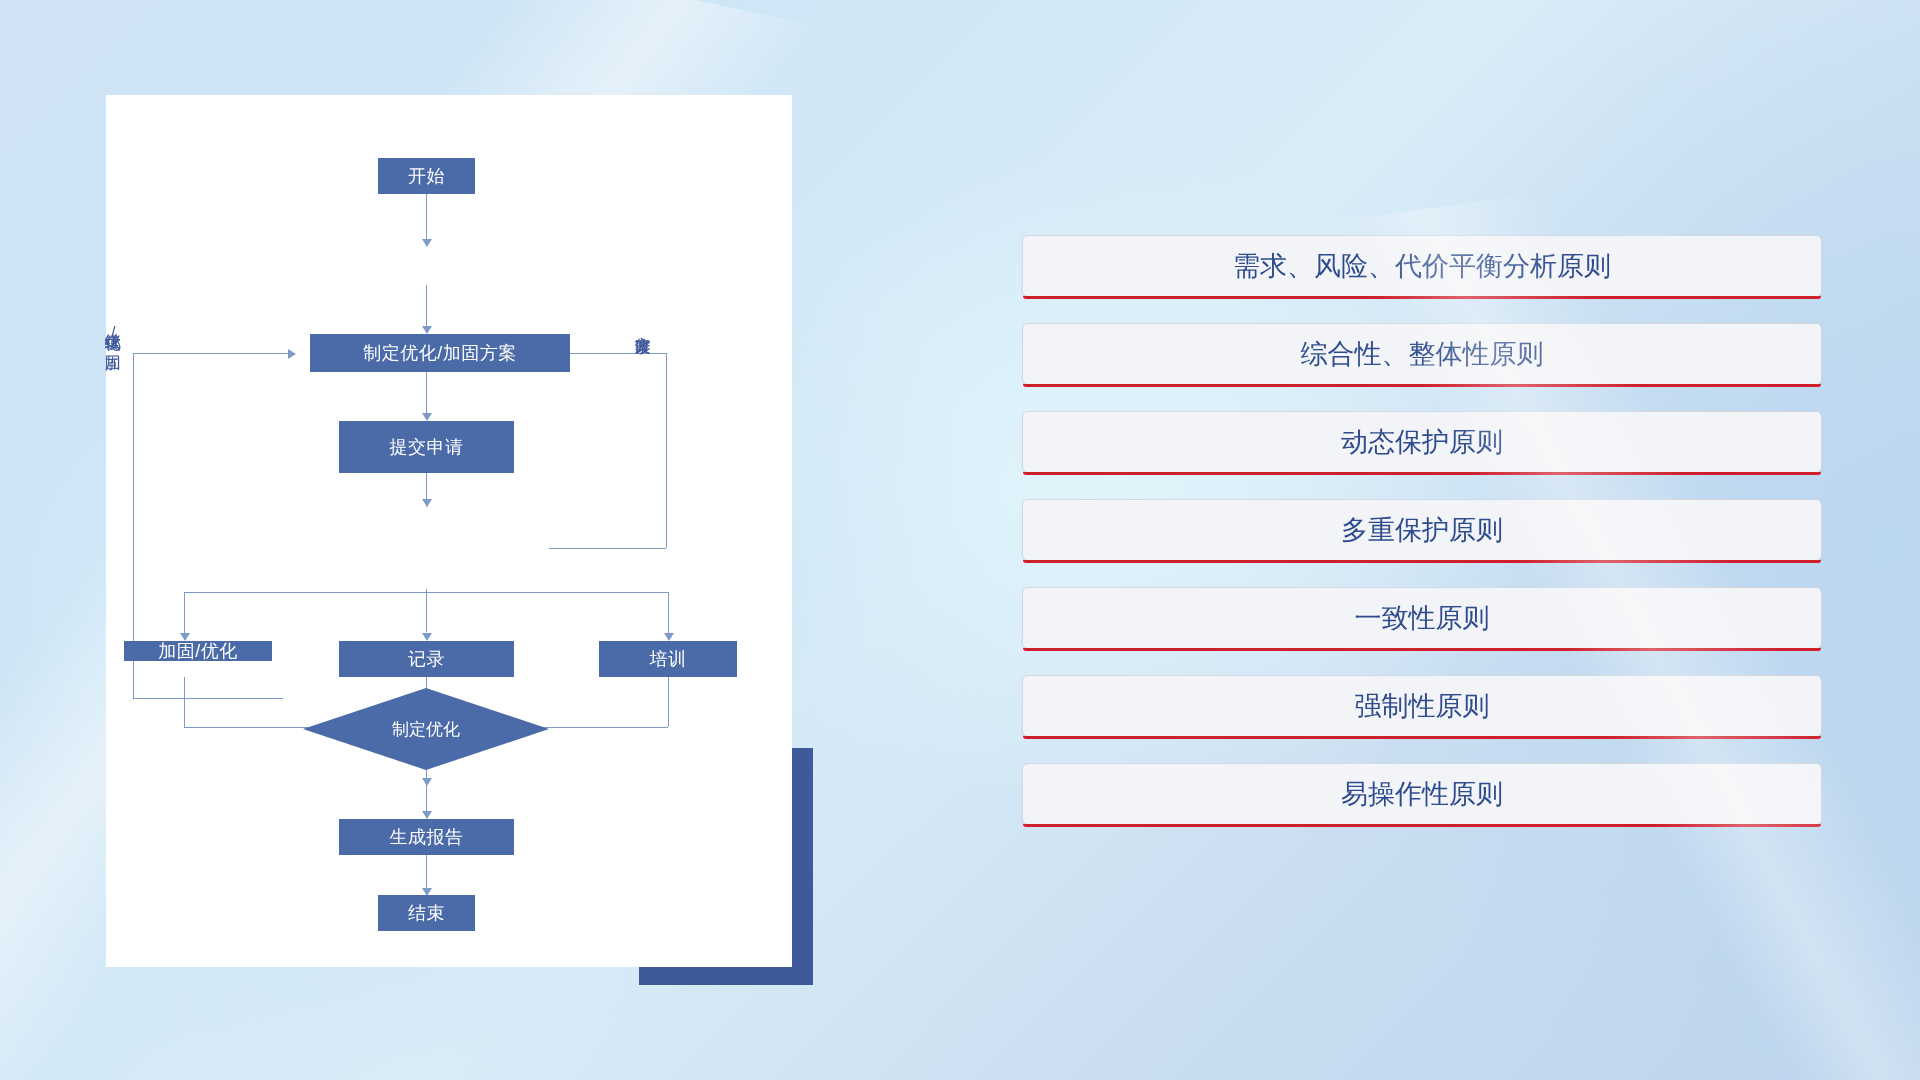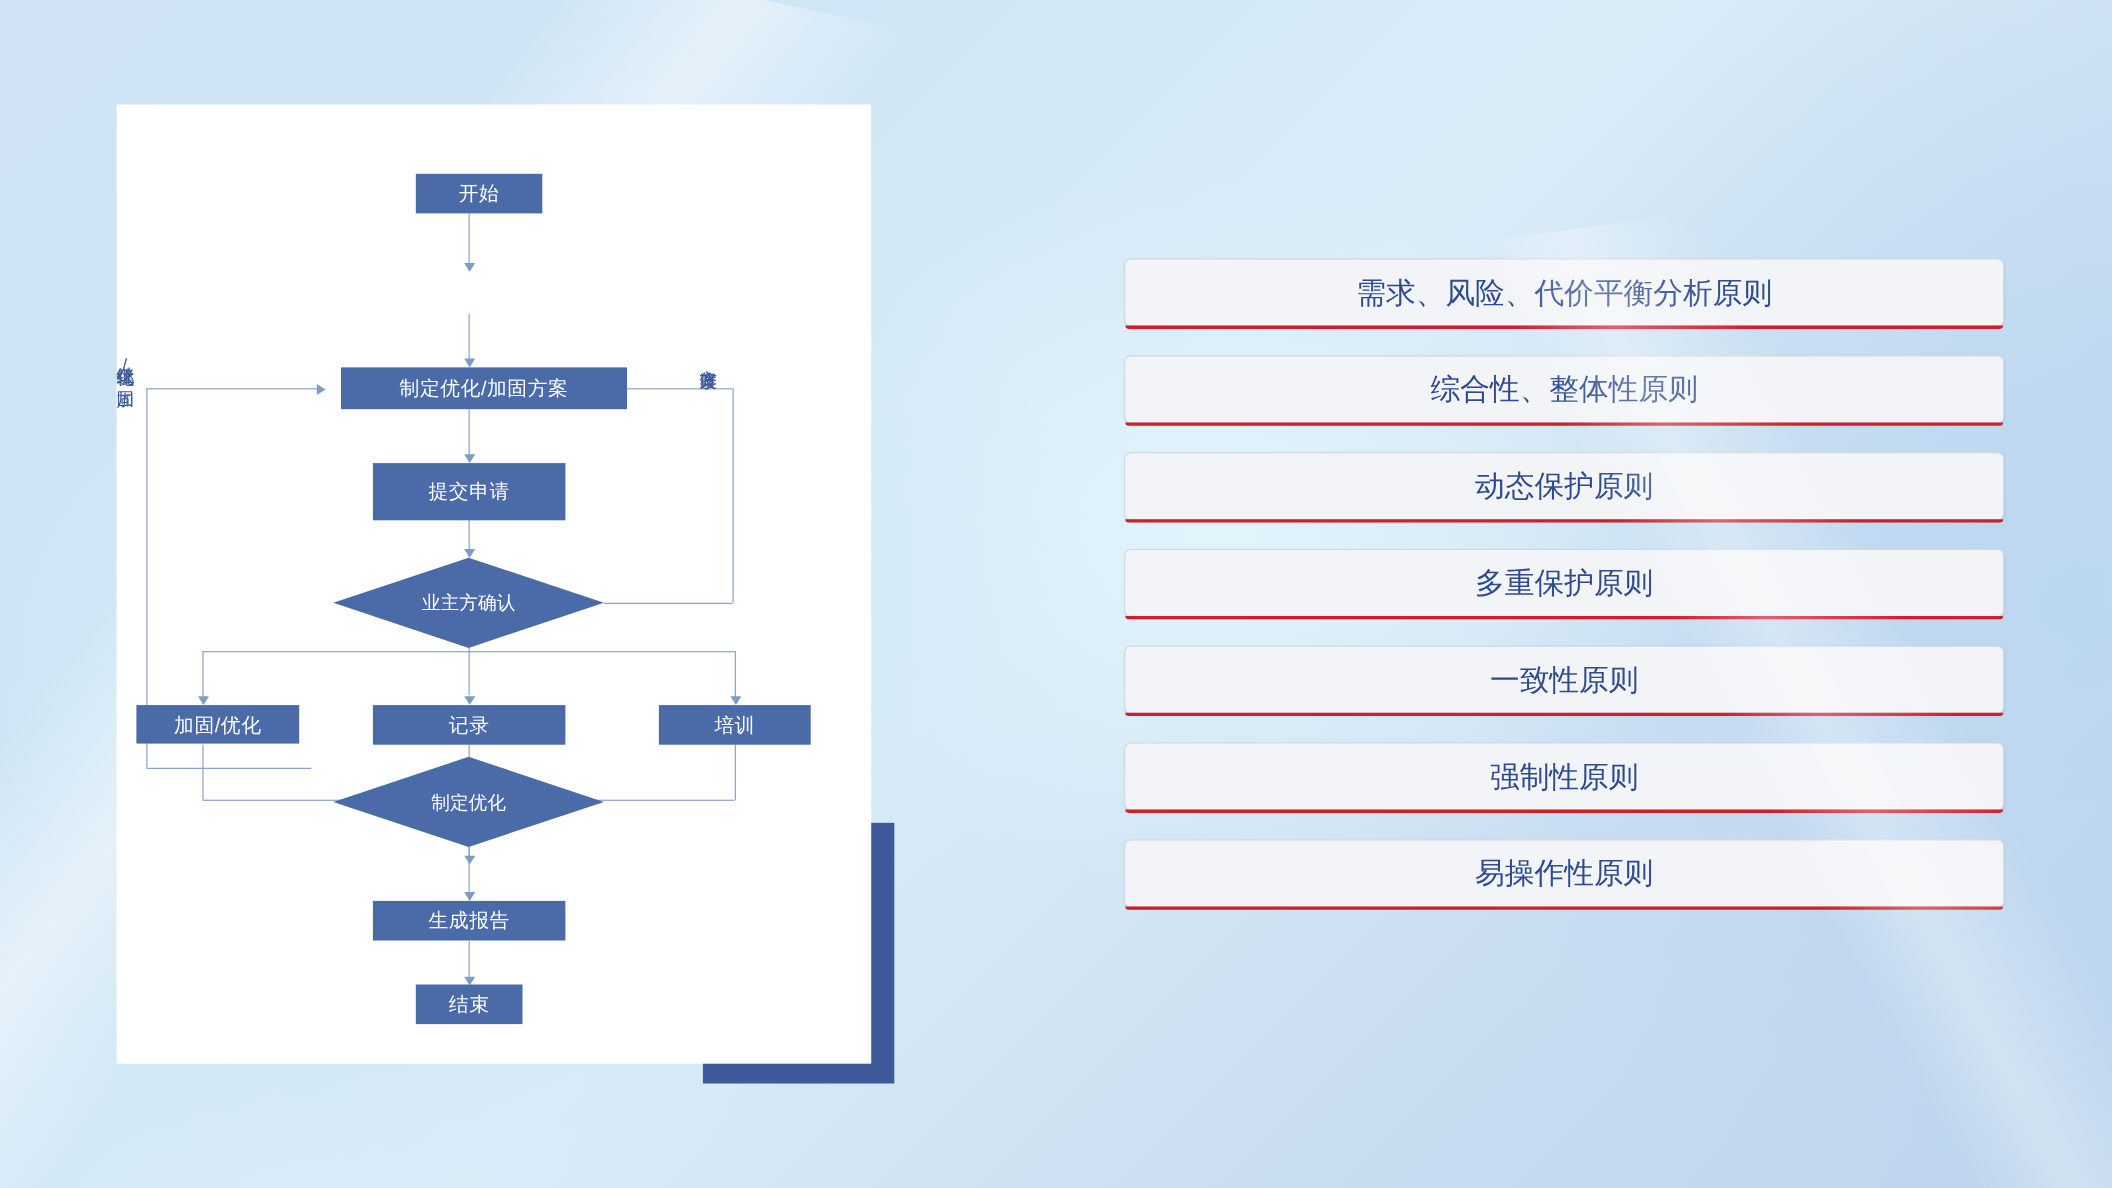--- a/index.html
+++ b/index.html
@@ -188,47 +188,41 @@
 </head>
 <body>
 
 <div id="stage">
 
   <div class="shadow-block"></div>
 
   <div class="chart-card">
     <div class="chart-inner">
 
-      <div class="node" style="left:272px; top:63px; width:115px; height:36px;">
+      <div class="node" style="left:272px; top:63px; width:97px; height:36px;">
         <span>开始</span>
       </div>
       <div class="vline" style="left:320px; top:99px; height:52px;"></div>
       <div class="arrow-down" style="left:316px; top:144px;"></div>
 
       <div class="vline" style="left:320px; top:190px; height:48px;"></div>
       <div class="arrow-down" style="left:316px; top:231px;"></div>
 
       <div class="node" style="left:190px; top:239px; width:260px; height:38px;margin-left:14px;">
         <span>制定优化/加固方案</span>
       </div>
       <div class="vline" style="left:320px; top:277px; height:48px;"></div>
       <div class="arrow-down" style="left:316px; top:318px;"></div>
 
       <div class="node" style="left:233px; top:326px; width:175px; height:52px;">
         <span>提交申请</span>
       </div>
       <div class="vline" style="left:320px; top:362px; height:50px;"></div>
       <div class="arrow-down" style="left:316px; top:404px;"></div>
 
-      <div class="diamond-wrap" style="left:197px; top:412px; width:246px; height:82px;">
-        <svg width="246" height="82" viewBox="0 0 246 82">
-          <polygon points="123,0 246,41 123,82 0,41" fill="#4a6aa8"></polygon>
-        </svg>
-        <div class="diamond-label">业主方确认</div>
-      </div>
 
       <div class="hline" style="left:443px; top:453px; width:117px;"></div>
       <div class="vline" style="left:560px; top:258px; height:195px;"></div>
       <div class="hline" style="left:458px; top:258px; width:102px;"></div>
       <div class="arrow-left" style="left:452px; top:254px;"></div>
       <div class="vert-text" style="left:528px; top:228px;">方案修改</div>
 
       <div class="vline" style="left:27px; top:258px; height:345px;"></div>
       <div class="hline" style="left:27px; top:258px; width:157px;"></div>
       <div class="arrow-right" style="left:182px; top:254px;"></div>
@@ -237,21 +231,21 @@
 
       <div class="vline" style="left:320px; top:494px; height:43px;"></div>
       <div class="hline" style="left:78px; top:497px; width:484px;"></div>
       <div class="vline" style="left:78px; top:497px; height:48px;"></div>
       <div class="vline" style="left:562px; top:497px; height:48px;"></div>
 
       <div class="arrow-down" style="left:74px; top:538px;"></div>
       <div class="arrow-down" style="left:316px; top:538px;"></div>
       <div class="arrow-down" style="left:558px; top:538px;"></div>
 
-      <div class="node" style="left:18px; top:546px; width:148px; height:35px;">
+      <div class="node" style="left:18px; top:546px; width:148px; height:20px;">
         <span>加固/优化</span>
       </div>
       <div class="node" style="left:233px; top:546px; width:175px; height:36px;">
         <span>记录</span>
       </div>
       <div class="node" style="left:493px; top:546px; width:138px; height:36px;">
         <span>培训</span>
       </div>
 
       <div class="vline" style="left:78px; top:582px; height:50px;"></div>

